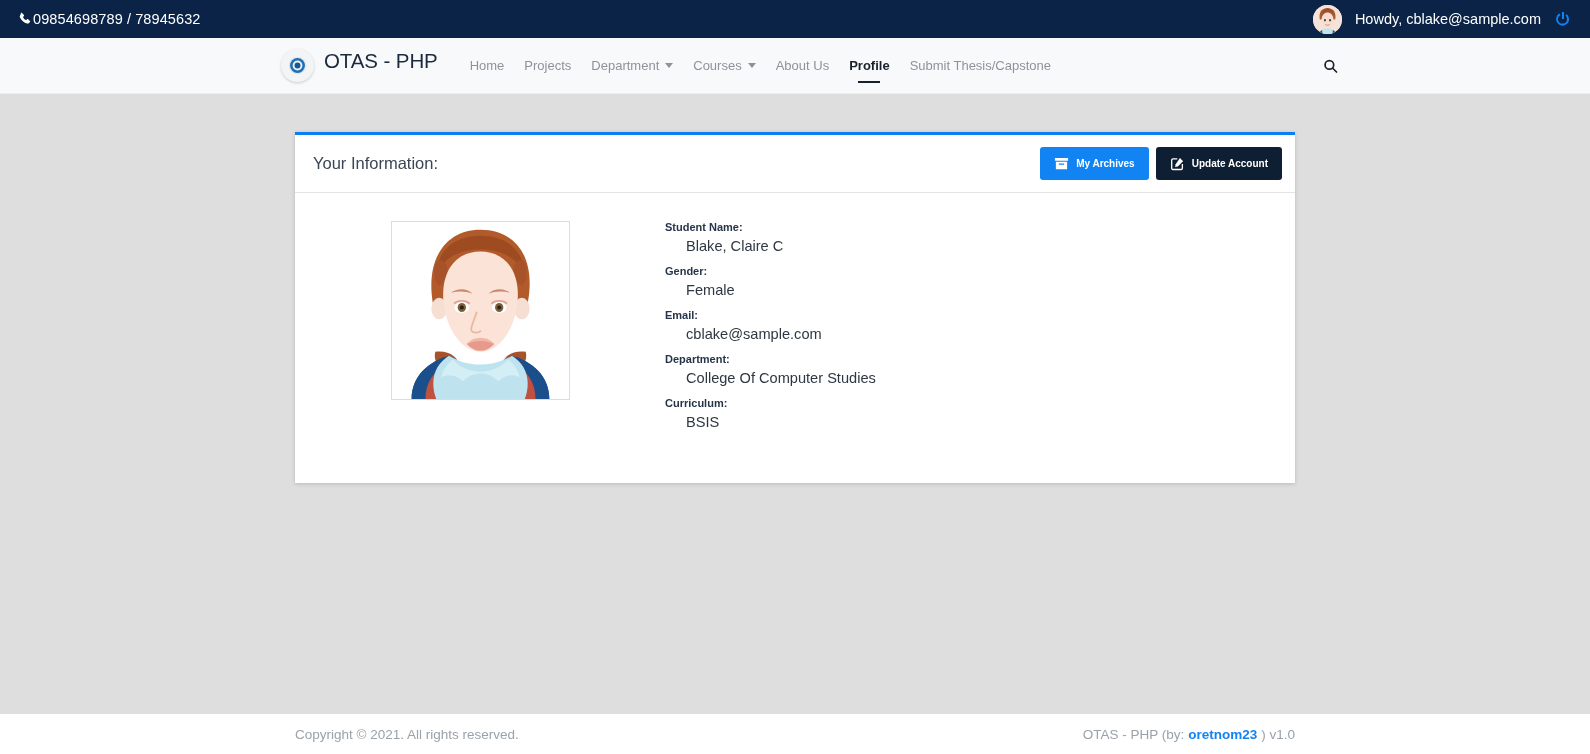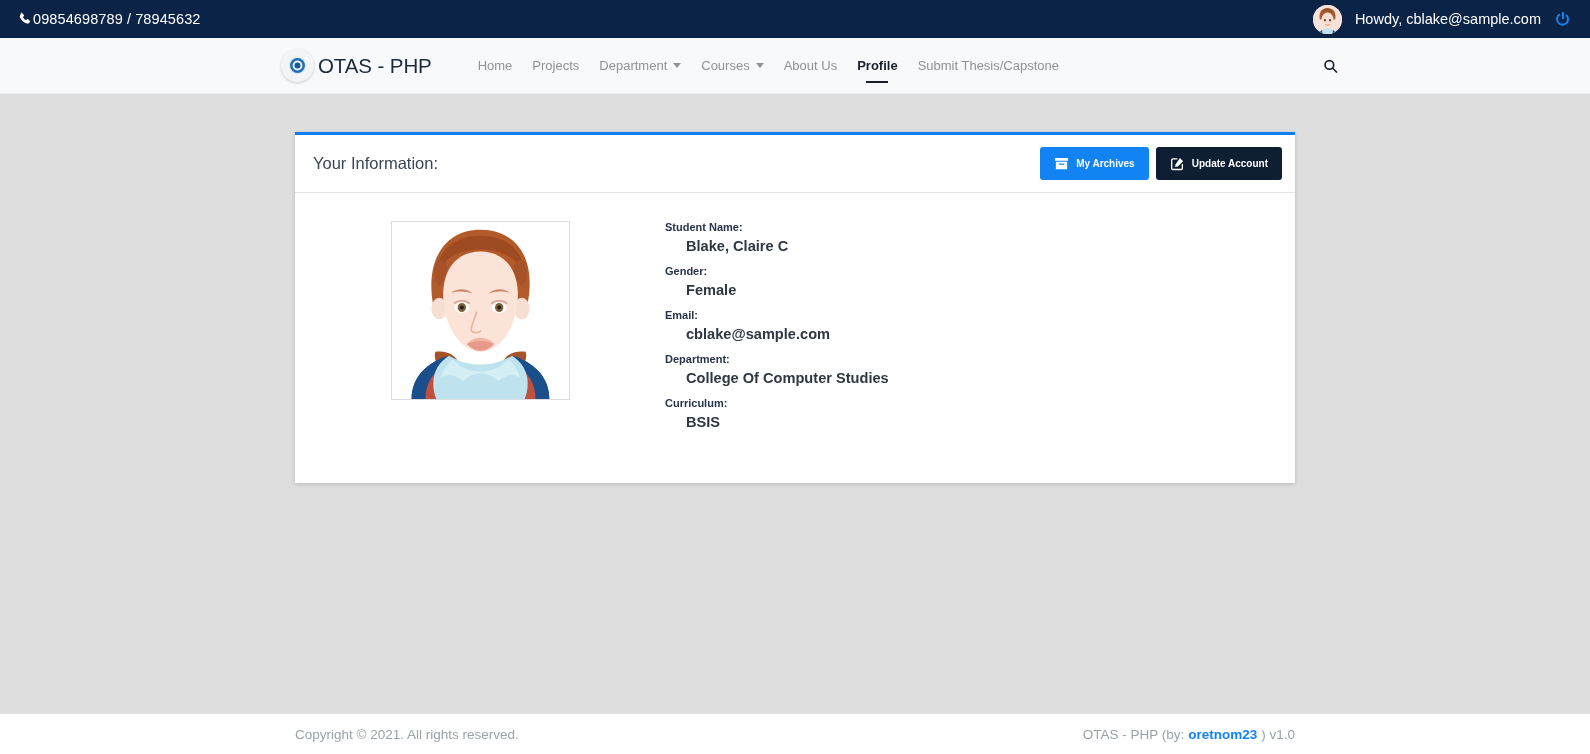--- a/index.html
+++ b/index.html
@@ -58,24 +58,23 @@
     position: relative;
   }
   .nav-inner {
     width: 1000px;
     margin-left: 281px;
     display: flex;
     align-items: center;
   }
   .brand {
     display: flex;
-    align-items: center;
-    gap: 4px;
+    gap: 10px;
     text-decoration: none;
-    margin-right: 36px;
+    margin-right: 22px;
   }
   .logo-wrap {
     width: 33px; height: 33px;
     border-radius: 50%;
     background: #f2f4f6;
     box-shadow: 0 1px 3px rgba(0,0,0,0.18);
     display: flex; align-items: center; justify-content: center;
     flex: 0 0 auto;
   }
   .logo-wrap svg { width: 21px; height: 21px; display: block; }
@@ -202,21 +201,20 @@
   .info-label {
     font-size: 11px;
     font-weight: bold;
     color: #26344a;
     margin-bottom: 5px;
   }
   .info-value {
     font-size: 14.6px;
     color: #2e3742;
     padding-left: 21px;
-    font-weight: bold;
   }
 
   
   .footer {
     height: 40px;
     background: #ffffff;
     display: flex;
     align-items: center;
   }
   .footer-inner {

